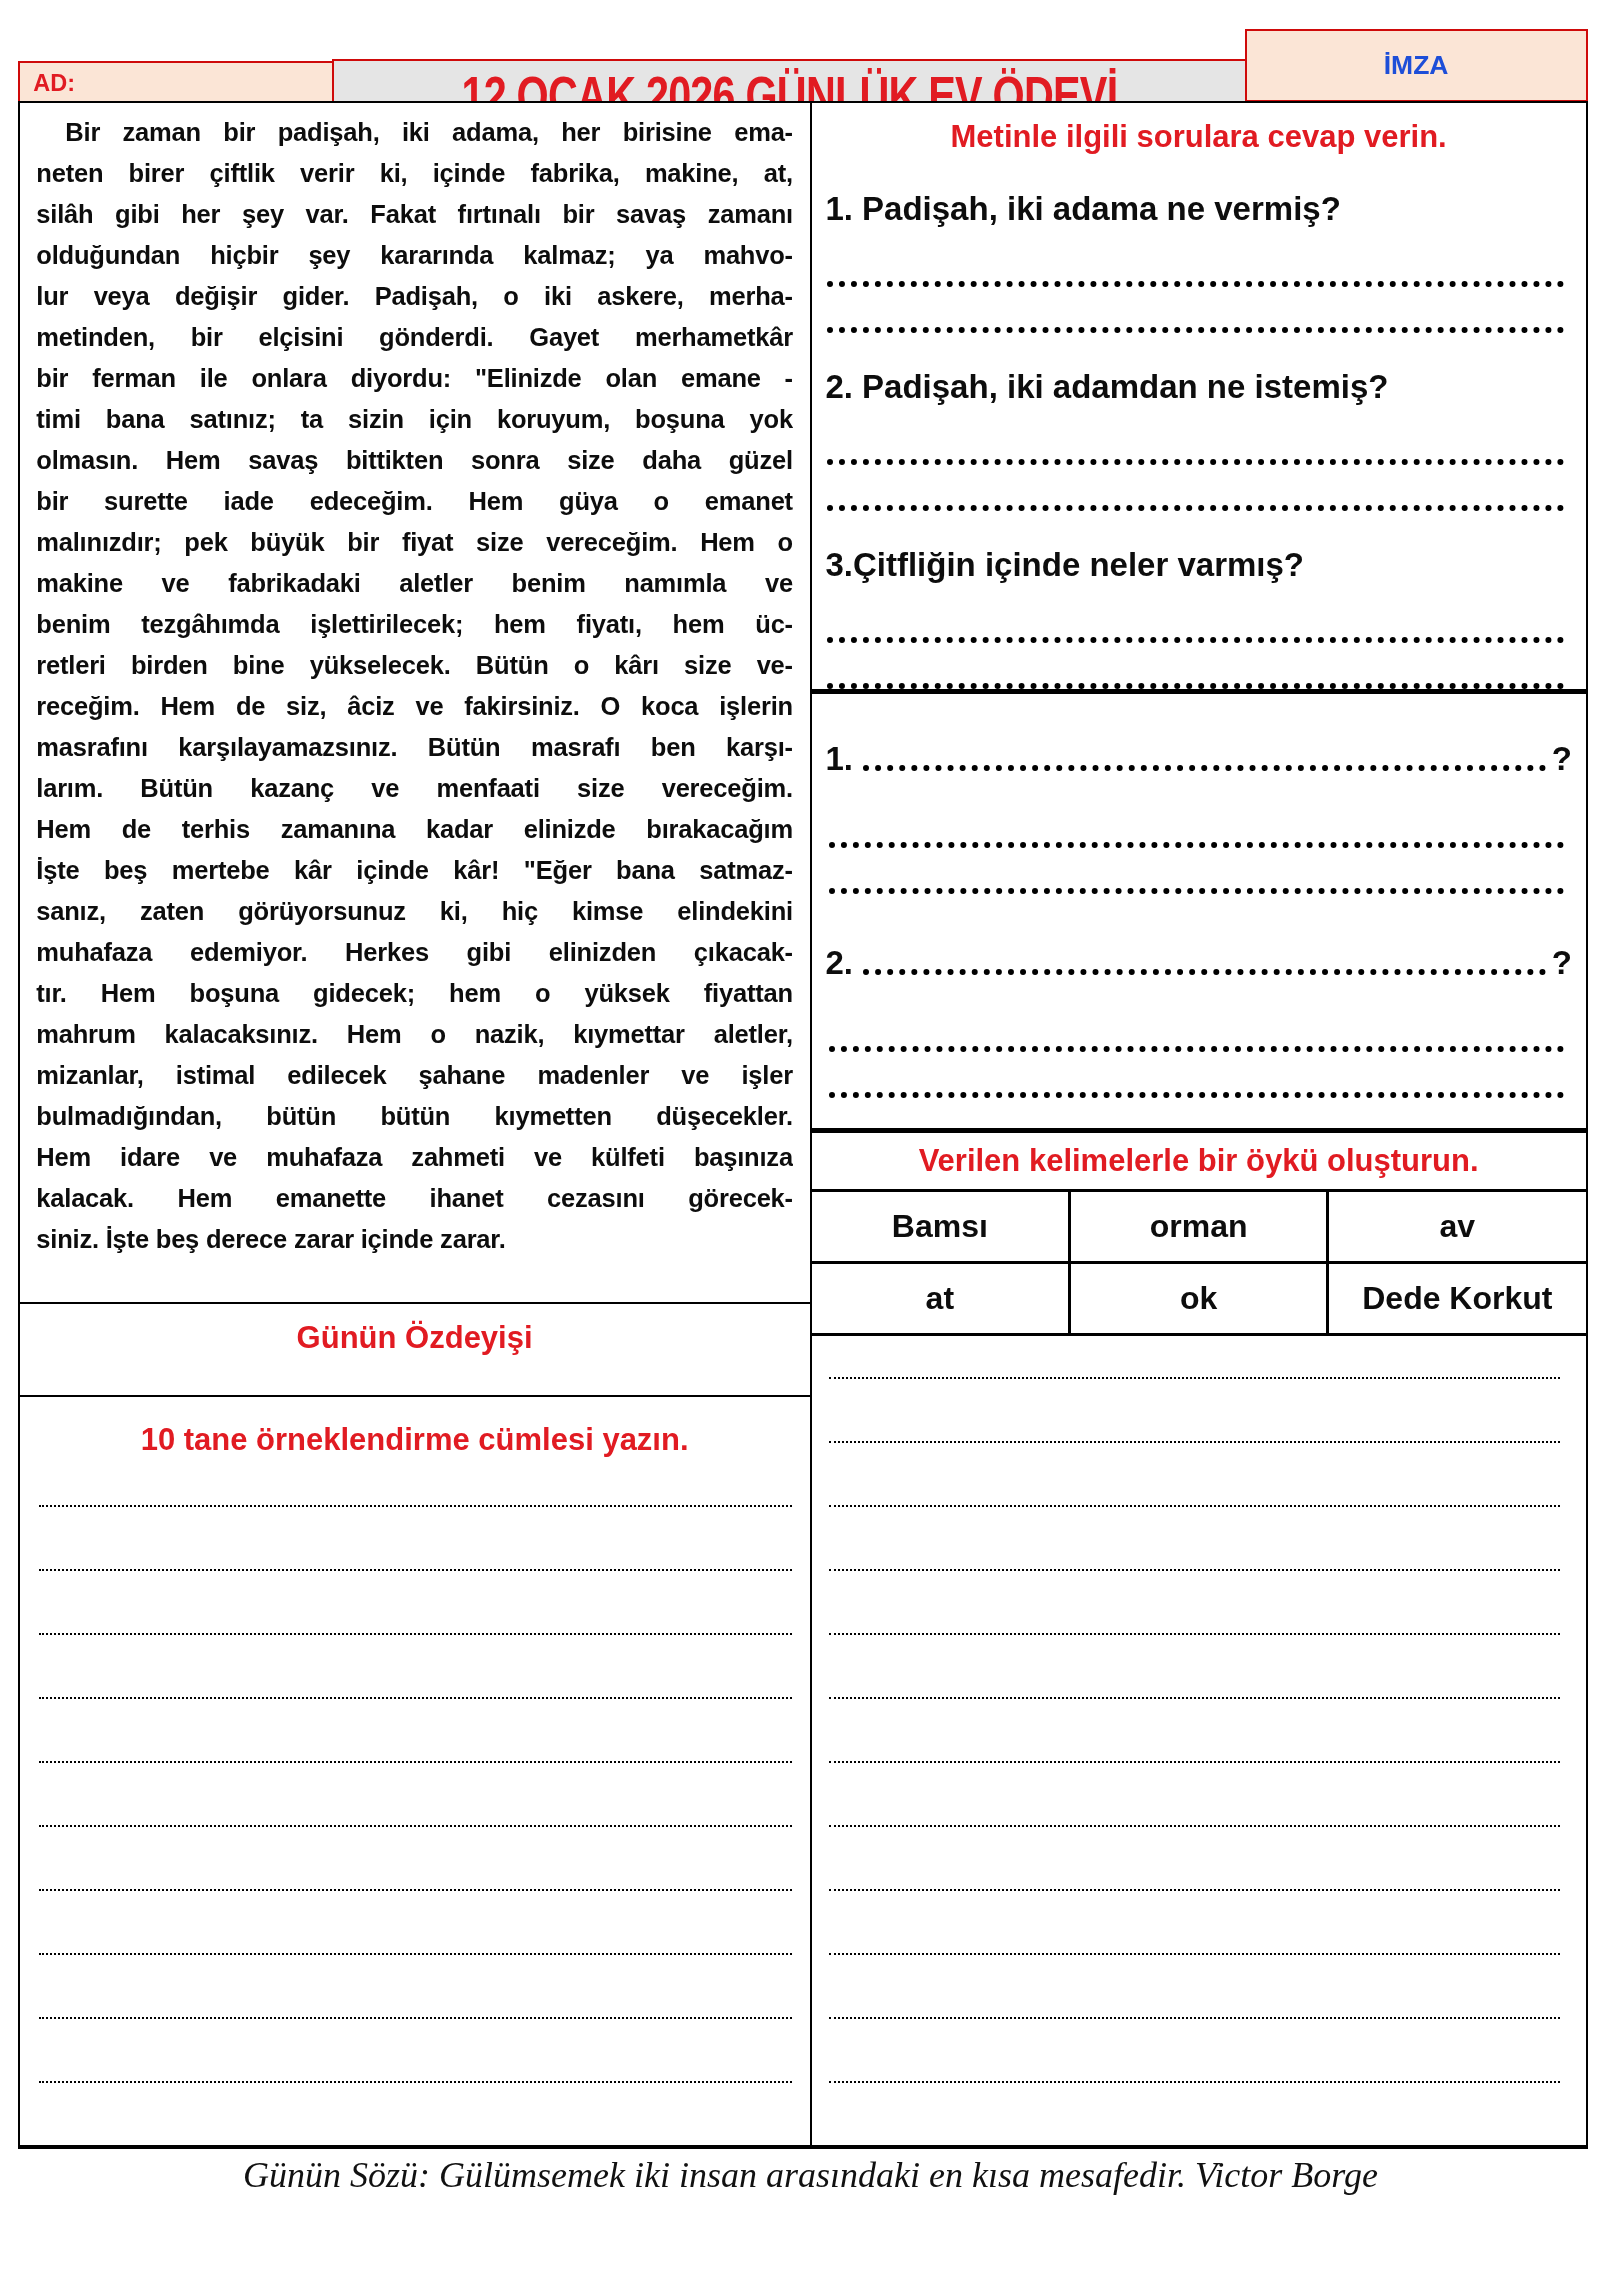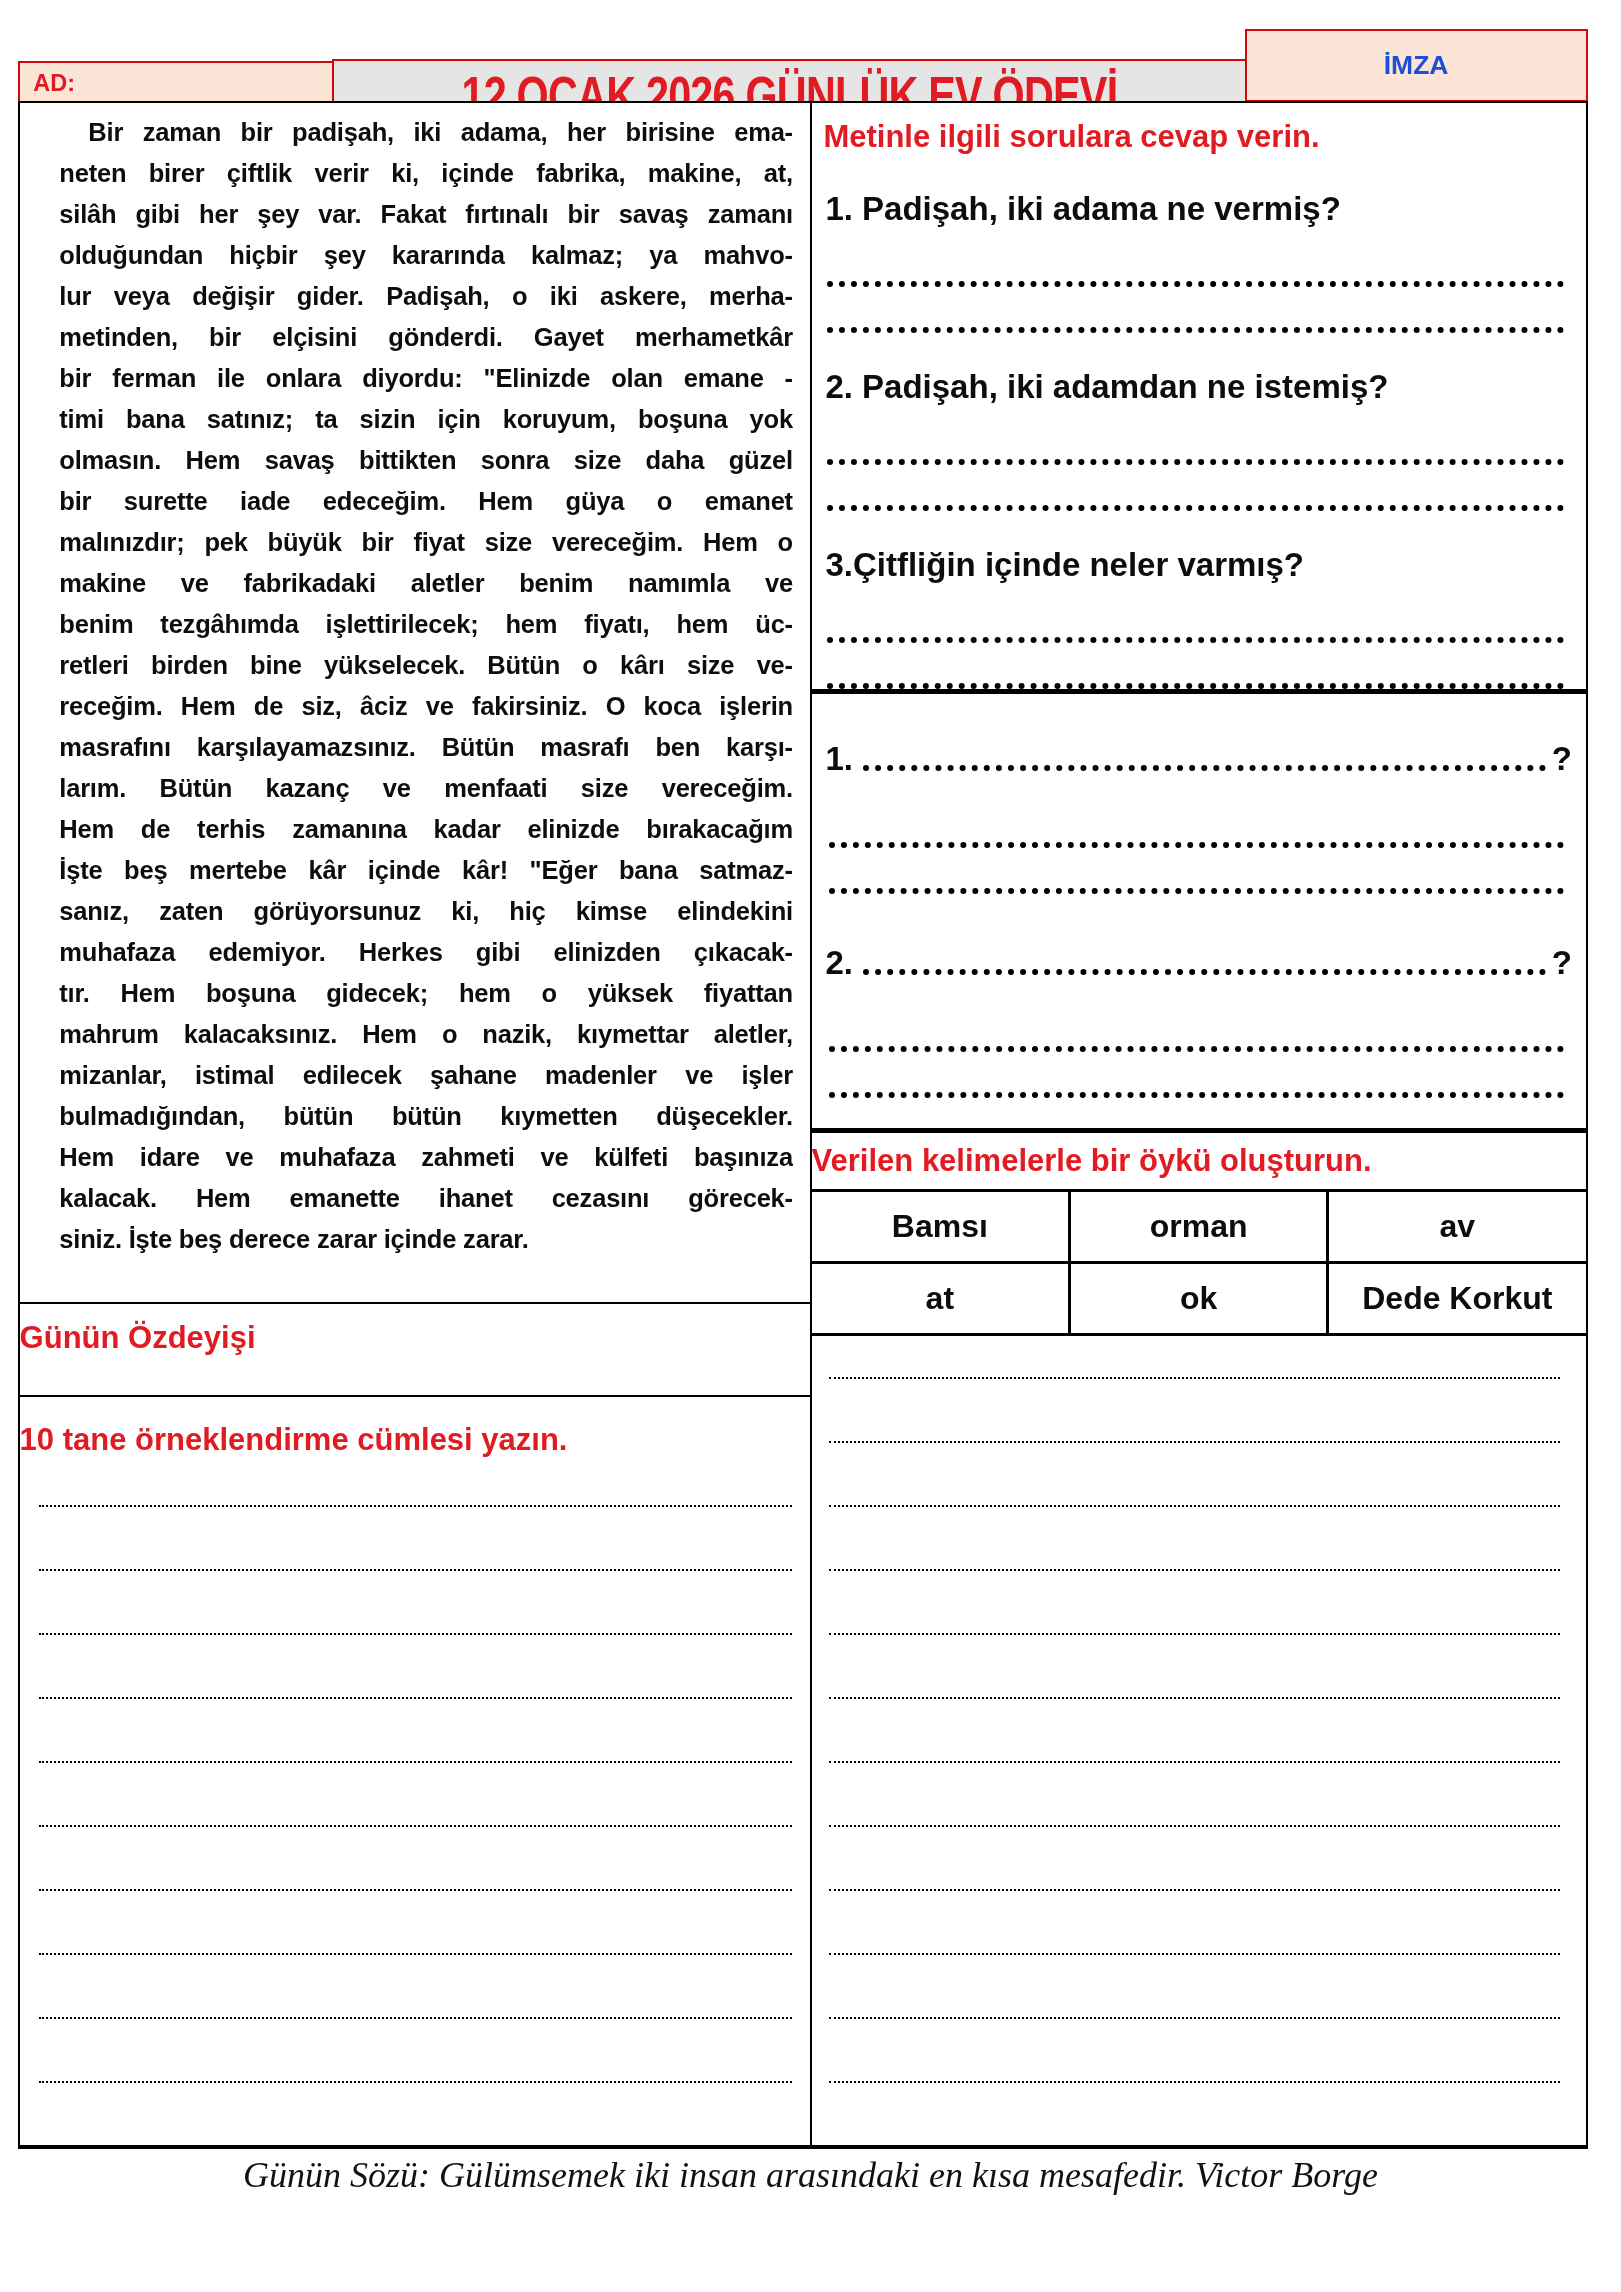--- a/index.html
+++ b/index.html
@@ -47,33 +47,33 @@
     border: 2.9px solid #000; border-bottom-width: 4.9px;
     display: flex; background: #fff;
   }
   .col-left {
     width: 792px; border-right: 2.9px solid #000;
     display: flex; flex-direction: column;
   }
   .col-right { flex: 1; display: flex; flex-direction: column; }
 
   
-  .story { height: 1221px; padding: 8.8px 16.7px 0 16.7px; overflow: hidden; margin-left: 23px; }
+  .story { height: 1221px; padding: 8.8px 16.7px 0 16.7px; overflow: hidden; }
   .story-line {
     font-weight: bold; font-size: 25.5px; line-height: 41px; height: 41px;
     color: #0d0d0d; letter-spacing: -0.2px;
     text-align: justify; text-align-last: justify;
     overflow: hidden; white-space: nowrap;
   }
   .story-line:first-child { text-indent: 29px; }
   .story-line:last-child { text-align-last: left; white-space: normal; }
 
   .red-title {
     color: #e11b22; font-weight: bold; font-size: 31px;
-    text-align: left;
+    text-align: center;
   }
   .quote-section {
     height: 96px; border-top: 2.9px solid #000; border-bottom: 2.9px solid #000;
     padding-top: 15.7px;
   }
   .exercise-section { flex: 1; padding-top: 25px; }
 
   .lines-wrap { }
   .fineline {
     height: 0; border-bottom: 2.9px dotted #000;

